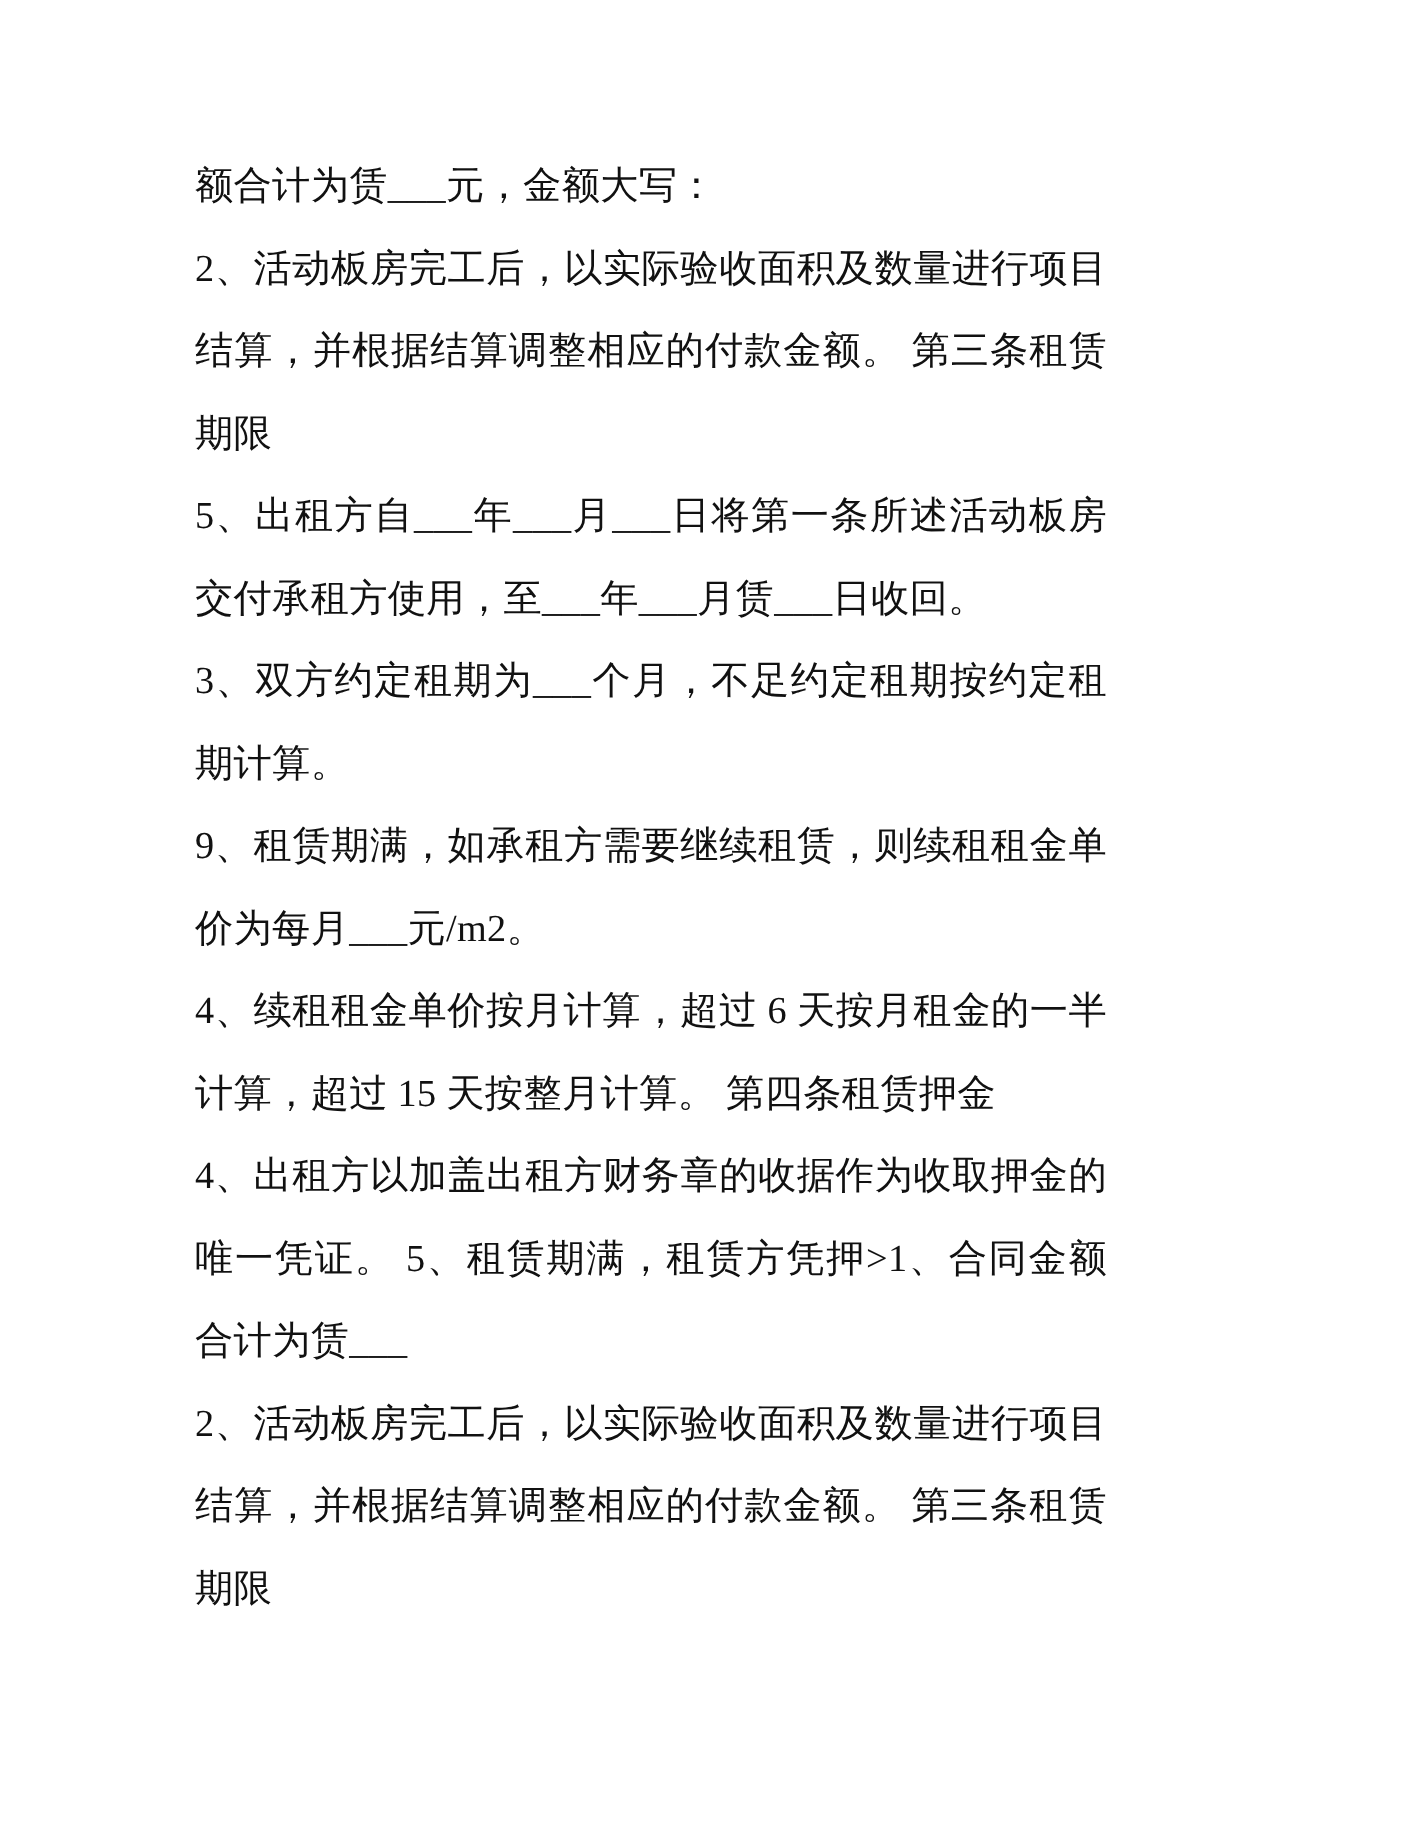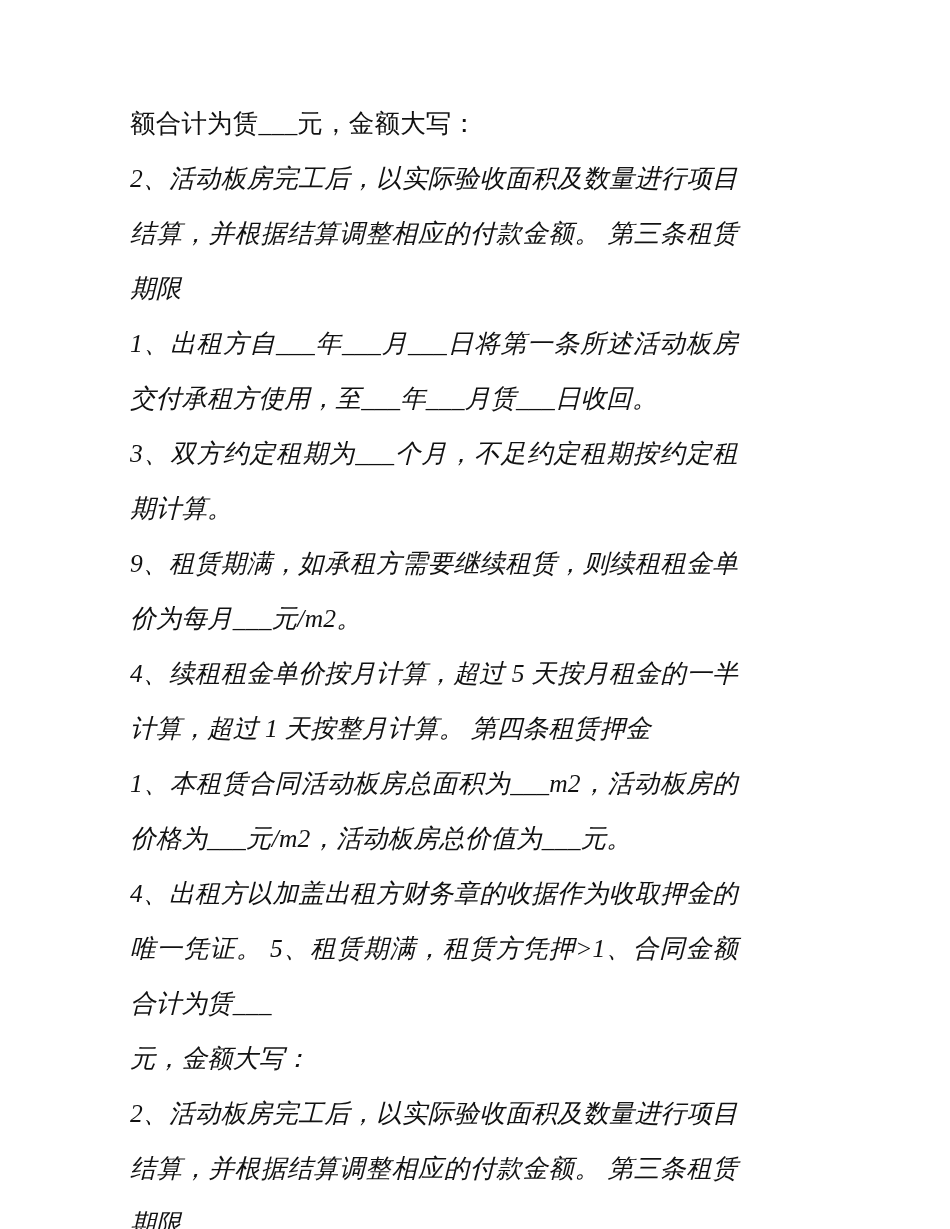--- a/index.html
+++ b/index.html
@@ -27,32 +27,29 @@
     letter-spacing: 0.2px;
     text-align: justify;
     color: #111111;
   }
   .para {
     margin: 0 0 0 0;
     text-indent: 0;
   }
   .para + .para {
     margin-top: 0px;
-    font-style: italic;
   }
 </style>
 </head>
 <body>
 
 <div class="page">
   <div class="doc-body">
     <p class="para">额合计为赁___元，金额大写：</p>
     <p class="para">2、活动板房完工后，以实际验收面积及数量进行项目结算，并根据结算调整相应的付款金额。 第三条租赁期限</p>
-    <p class="para">1、出租方自___年___月___日将第一条所述活动板房交付承租方使用，至___年___月赁___日收回。</p>
+    <p class="para">5、出租方自___年___月___日将第一条所述活动板房交付承租方使用，至___年___月赁___日收回。</p>
     <p class="para">3、双方约定租期为___个月，不足约定租期按约定租期计算。</p>
     <p class="para">9、租赁期满，如承租方需要继续租赁，则续租租金单价为每月___元/m2。</p>
-    <p class="para">4、续租租金单价按月计算，超过 5 天按月租金的一半计算，超过 1 天按整月计算。 第四条租赁押金</p>
-    <p class="para">1、本租赁合同活动板房总面积为___m2，活动板房的价格为___元/m2，活动板房总价值为___元。</p>
+    <p class="para">4、续租租金单价按月计算，超过 6 天按月租金的一半计算，超过 15 天按整月计算。 第四条租赁押金</p>
     <p class="para">4、出租方以加盖出租方财务章的收据作为收取押金的唯一凭证。 5、租赁期满，租赁方凭押&gt;1、合同金额合计为赁___</p>
-    <p class="para">元，金额大写：</p>
     <p class="para">2、活动板房完工后，以实际验收面积及数量进行项目结算，并根据结算调整相应的付款金额。 第三条租赁期限</p>
   </div>
 </div>
 
 </body></html>

